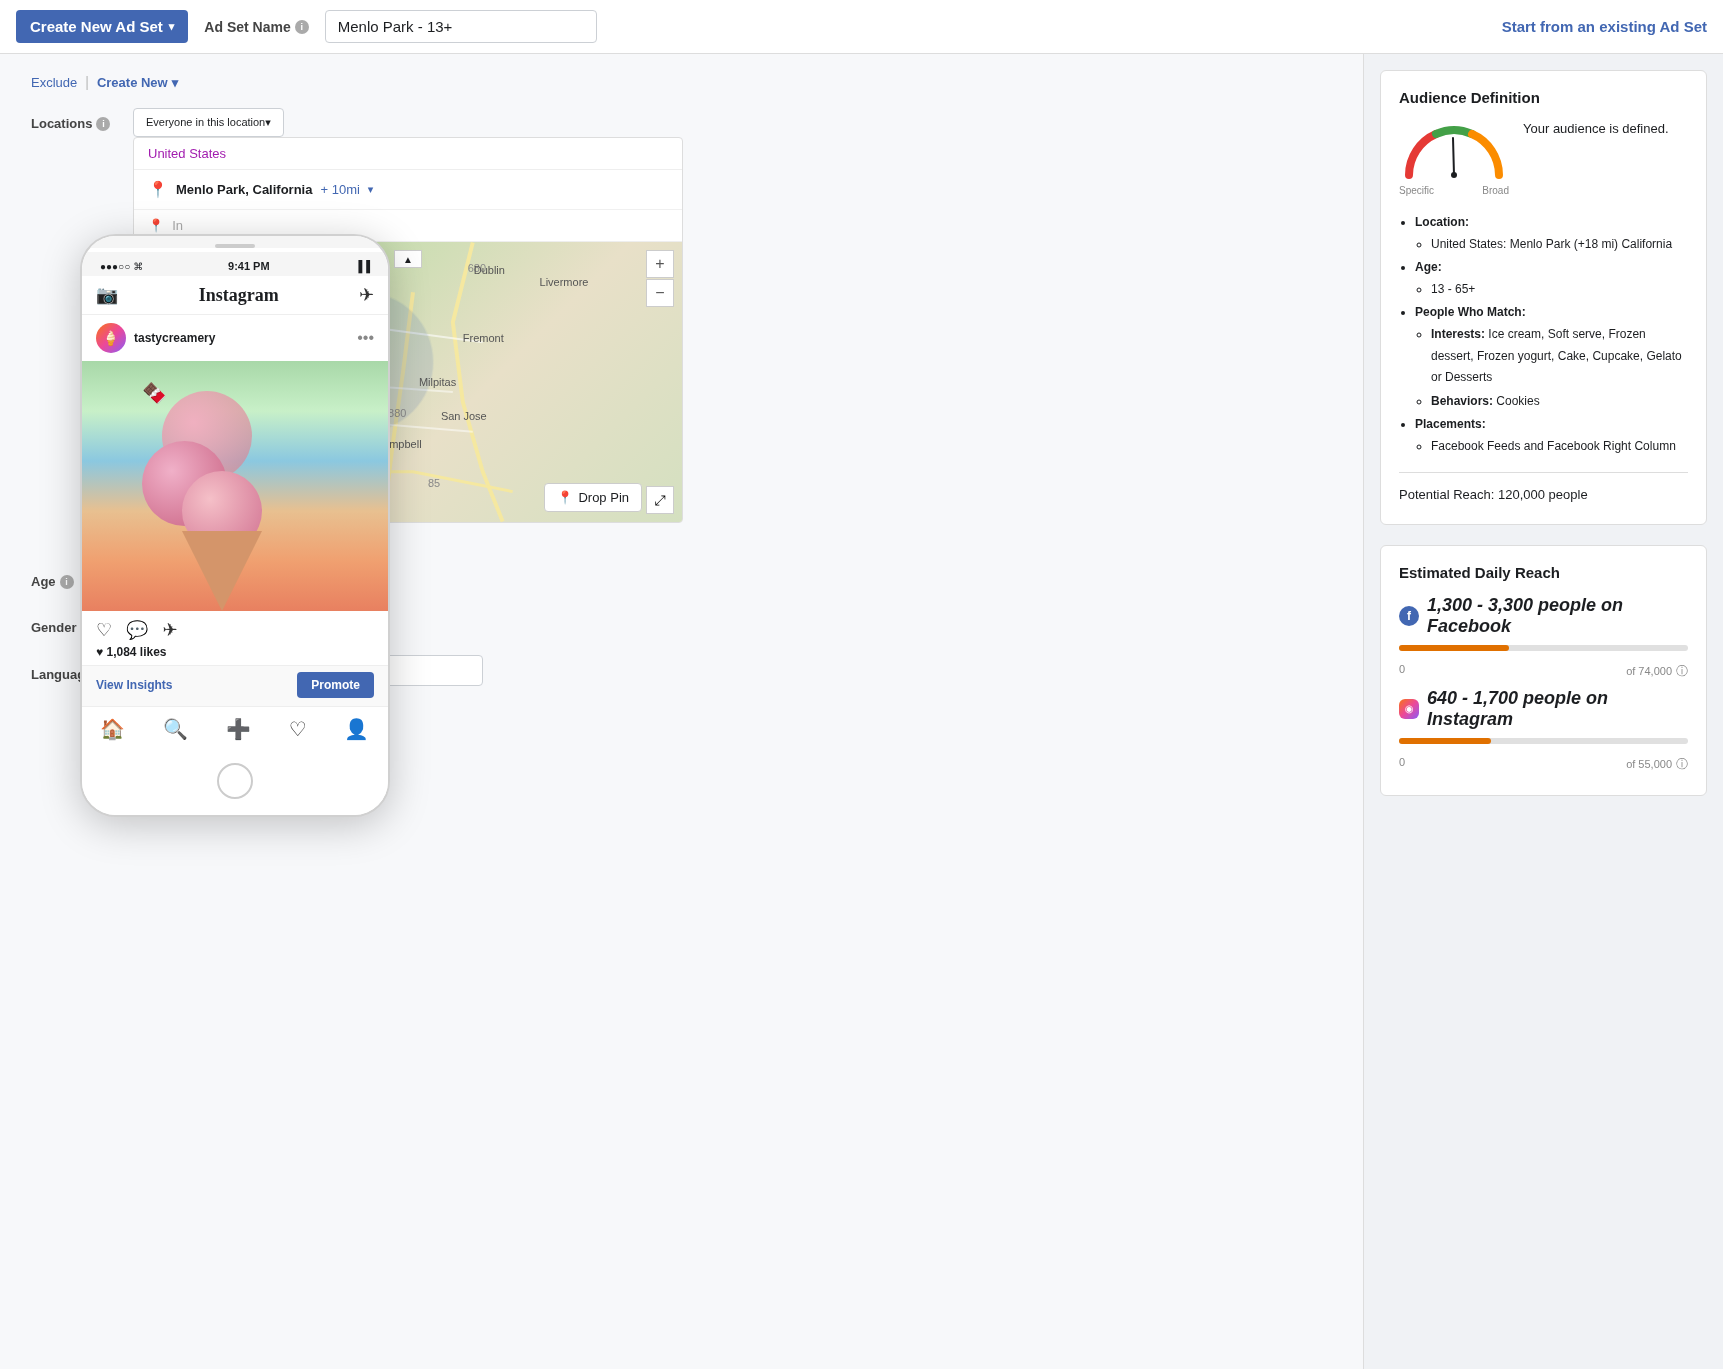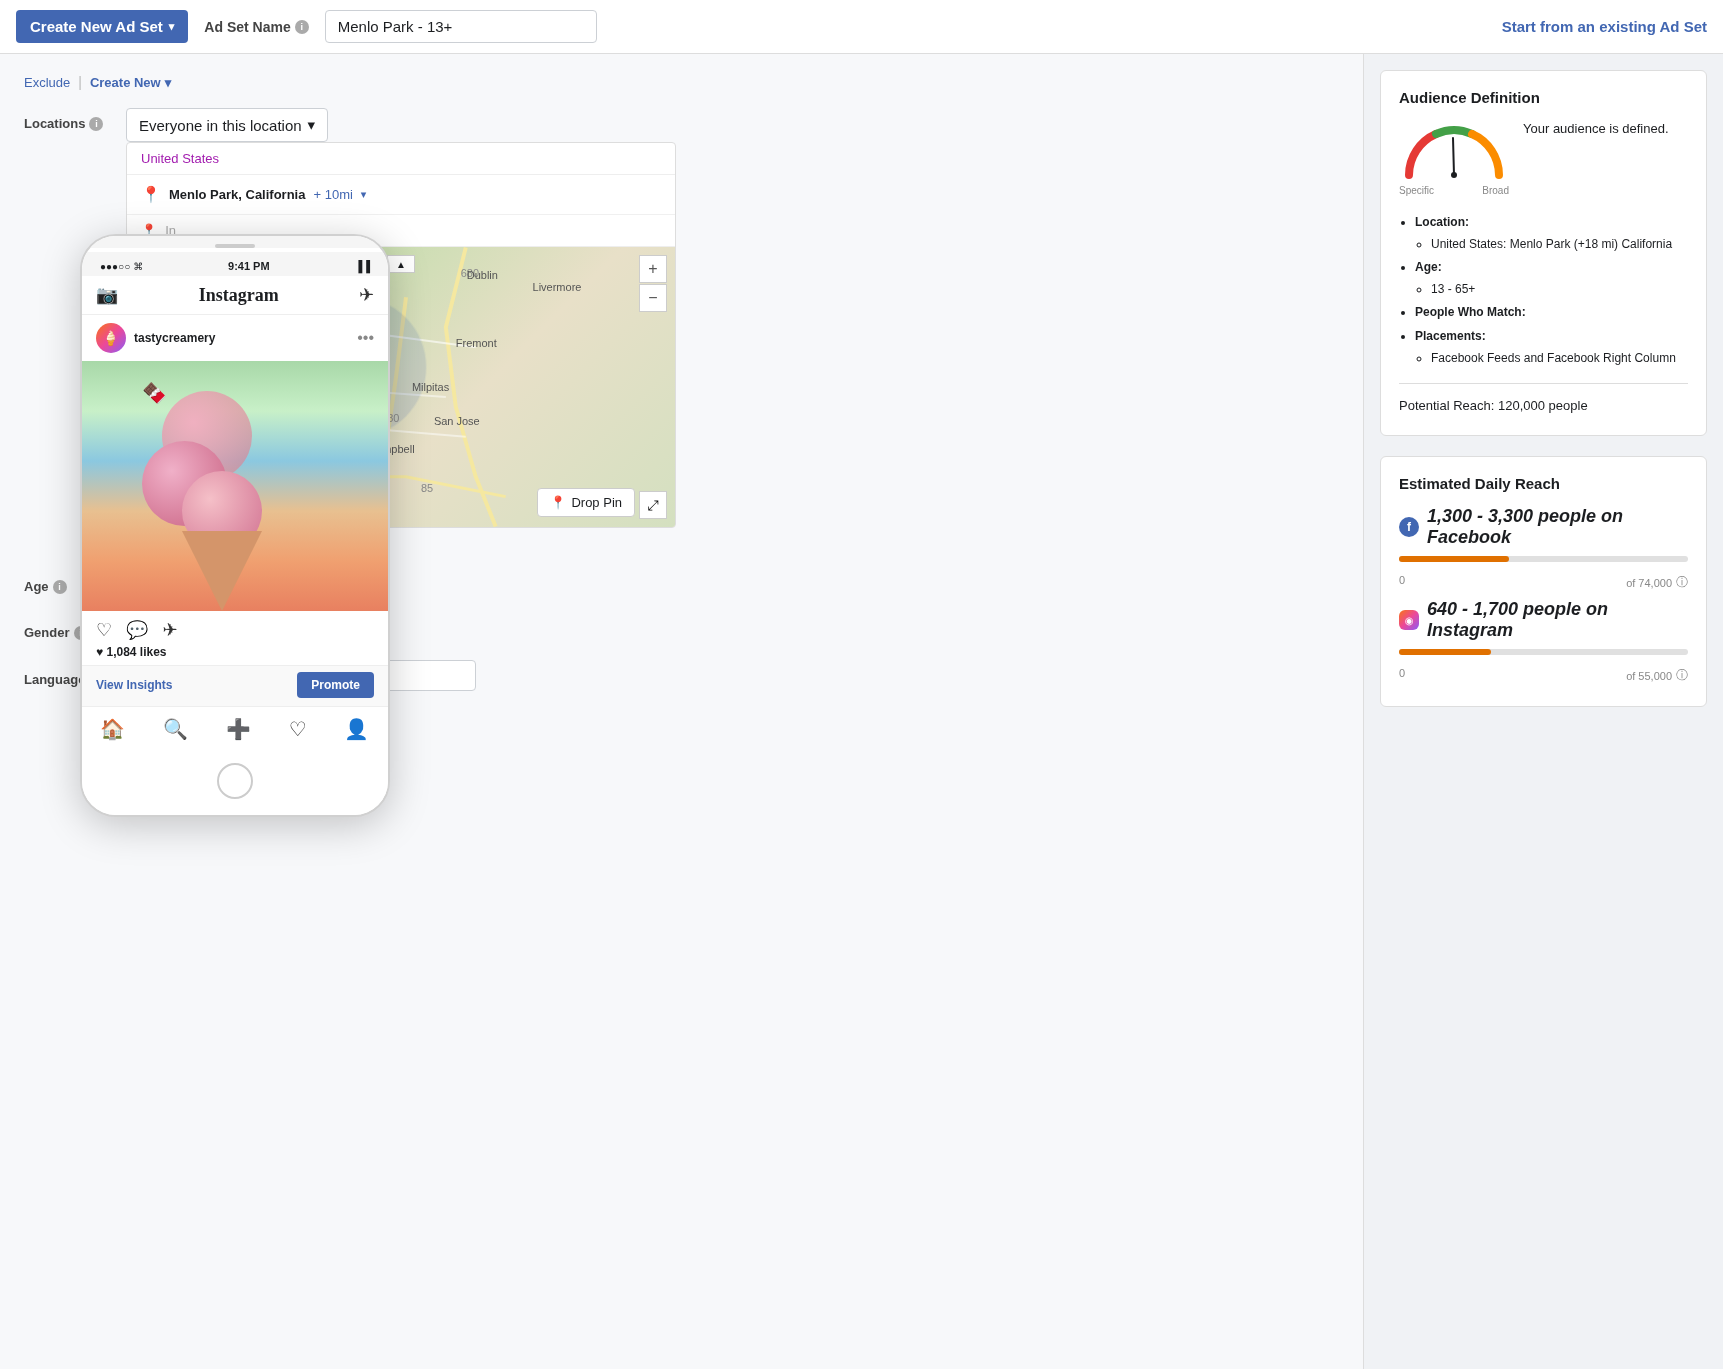--- a/index.html
+++ b/index.html
@@ -33,21 +33,21 @@
 
     
     .main-layout {
       display: flex;
       min-height: calc(100vh - 54px);
     }
 
     
     .left-panel {
       flex: 1;
-      padding: 20px 20px 20px 24px;
+      padding: 20px 20px 20px 31px;
       background: #f7f8fa;
       overflow: visible;
       position: relative;
     }
 
     .exclude-create-row {
       display: flex; align-items: center; gap: 8px; margin-bottom: 18px;
     }
     .exclude-link { color: #4267B2; font-size: 13px; cursor: pointer; }
     .divider-pipe { color: #bbb; }
@@ -57,24 +57,24 @@
     }
 
     .locations-row {
       display: flex; align-items: flex-start; gap: 12px; 
     }
     .field-label {
       font-size: 13px; font-weight: 600; color: #444; min-width: 90px;
       display: flex; align-items: center; gap: 4px; padding-top: 8px;
     }
     .location-dropdown-btn {
-      display: flex; align-items: center; gap: 6px;
+      display: flex; 
       border: 1px solid #ccd0d5; border-radius: 4px;
       padding: 7px 12px; background: #fff; cursor: pointer;
-      font-size: 15px; color: #1c1e21;
+      font-size: 11px; color: #1c1e21;
     }
 
     
     .location-box {
       border: 1px solid #ddd; border-radius: 4px; background: #fff;
       margin-left: 102px; width: 550px; position: relative; overflow: hidden;
     }
     .location-item {
       display: flex; align-items: center; gap: 8px;
       padding: 10px 14px; border-bottom: 1px solid #f0f0f0;
@@ -478,20 +478,24 @@
             <ul>
               <li>United States: Menlo Park (+18 mi) California</li>
             </ul>
           </li>
           <li><strong>Age:</strong>
             <ul>
               <li>13 - 65+</li>
             </ul>
           </li>
           <li><strong>People Who Match:</strong>
+            <ul>
+              <li><span><strong>Interests: </strong></span><span>Ice cream, Soft serve, Frozen dessert, Frozen yogurt, Cake, Cupcake, Gelato or Desserts</span></li>
+              <li><span><strong>Behaviors: </strong></span><span>Cookies</span></li>
+            </ul>
           </li>
           <li><strong>Placements:</strong>
             <ul>
               <li>Facebook Feeds and Facebook Right Column</li>
             </ul>
           </li>
         </ul>
       </div>
 
       <hr class="divider">

